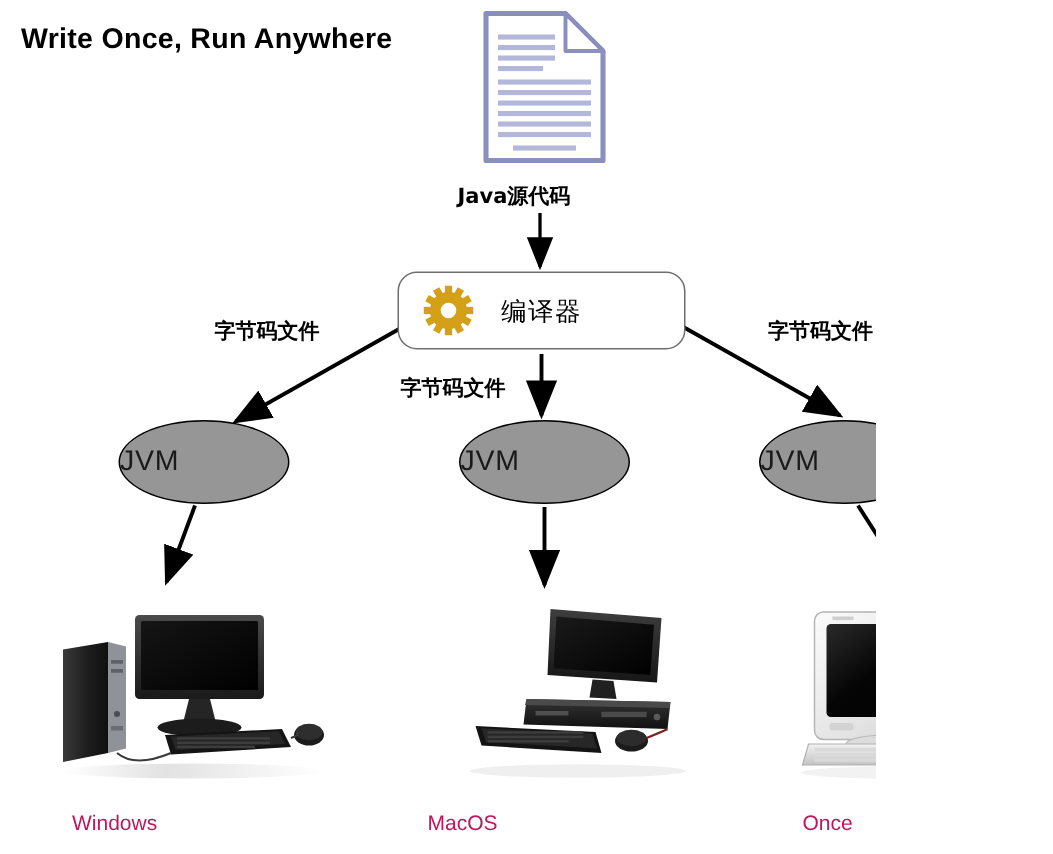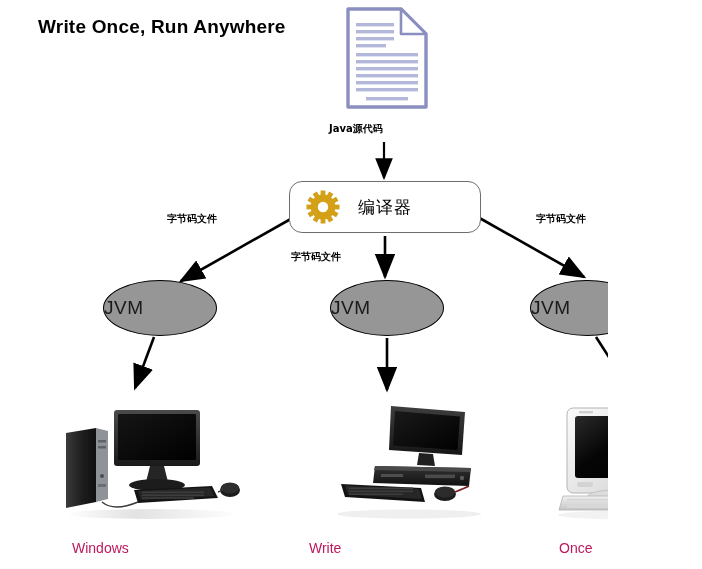--- a/index.html
+++ b/index.html
@@ -9,39 +9,38 @@
   }
   body {
     font-family: "Liberation Sans", "DejaVu Sans", sans-serif;
   }
   #canvas {
     position: relative;
     width: 584px;
     height: 569px;
     background: #ffffff;
     overflow: hidden;
-    margin-left: 24px;
   }
   .abs { position: absolute; }
 
   
   #title {
     left: 14px;
     top: 16px;
     font-size: 19px;
     font-weight: bold;
     color: #000000;
     letter-spacing: 0.2px;
     white-space: nowrap;
   }
 
   
   .cn-label {
     font-family: "DejaVu Sans", "Liberation Sans", sans-serif;
-    font-size: 10px;
+    font-size: 14px;
     font-weight: bold;
     color: #000000;
     white-space: nowrap;
   }
   .os-label {
     font-size: 14px;
     font-weight: normal;
     color: #be185d;
     white-space: nowrap;
     text-align: left;
@@ -340,16 +339,16 @@
     <g fill="#d9d9d9">
       <rect x="16" y="100.5" width="90" height="2.4"></rect>
       <rect x="16" y="104" width="90" height="2.4"></rect>
       <rect x="16" y="107.5" width="78" height="2.4"></rect>
     </g>
 
     <ellipse cx="134" cy="108" rx="10" ry="6.5" fill="#dedede" stroke="#b3b3b3" stroke-width="0.8"></ellipse>
   </svg>
 
   <div class="abs os-label" style="left:48px; top:540px; width:160px;">Windows</div>
-  <div class="abs os-label" style="left:285px; top:540px; width:160px;">Write</div>
+  <div class="abs os-label" style="left:285px; top:540px; width:160px;">MacOS</div>
   <div class="abs os-label" style="left:535px; top:540px; width:160px;">Once</div>
 
 </div>
 
 </body></html>

